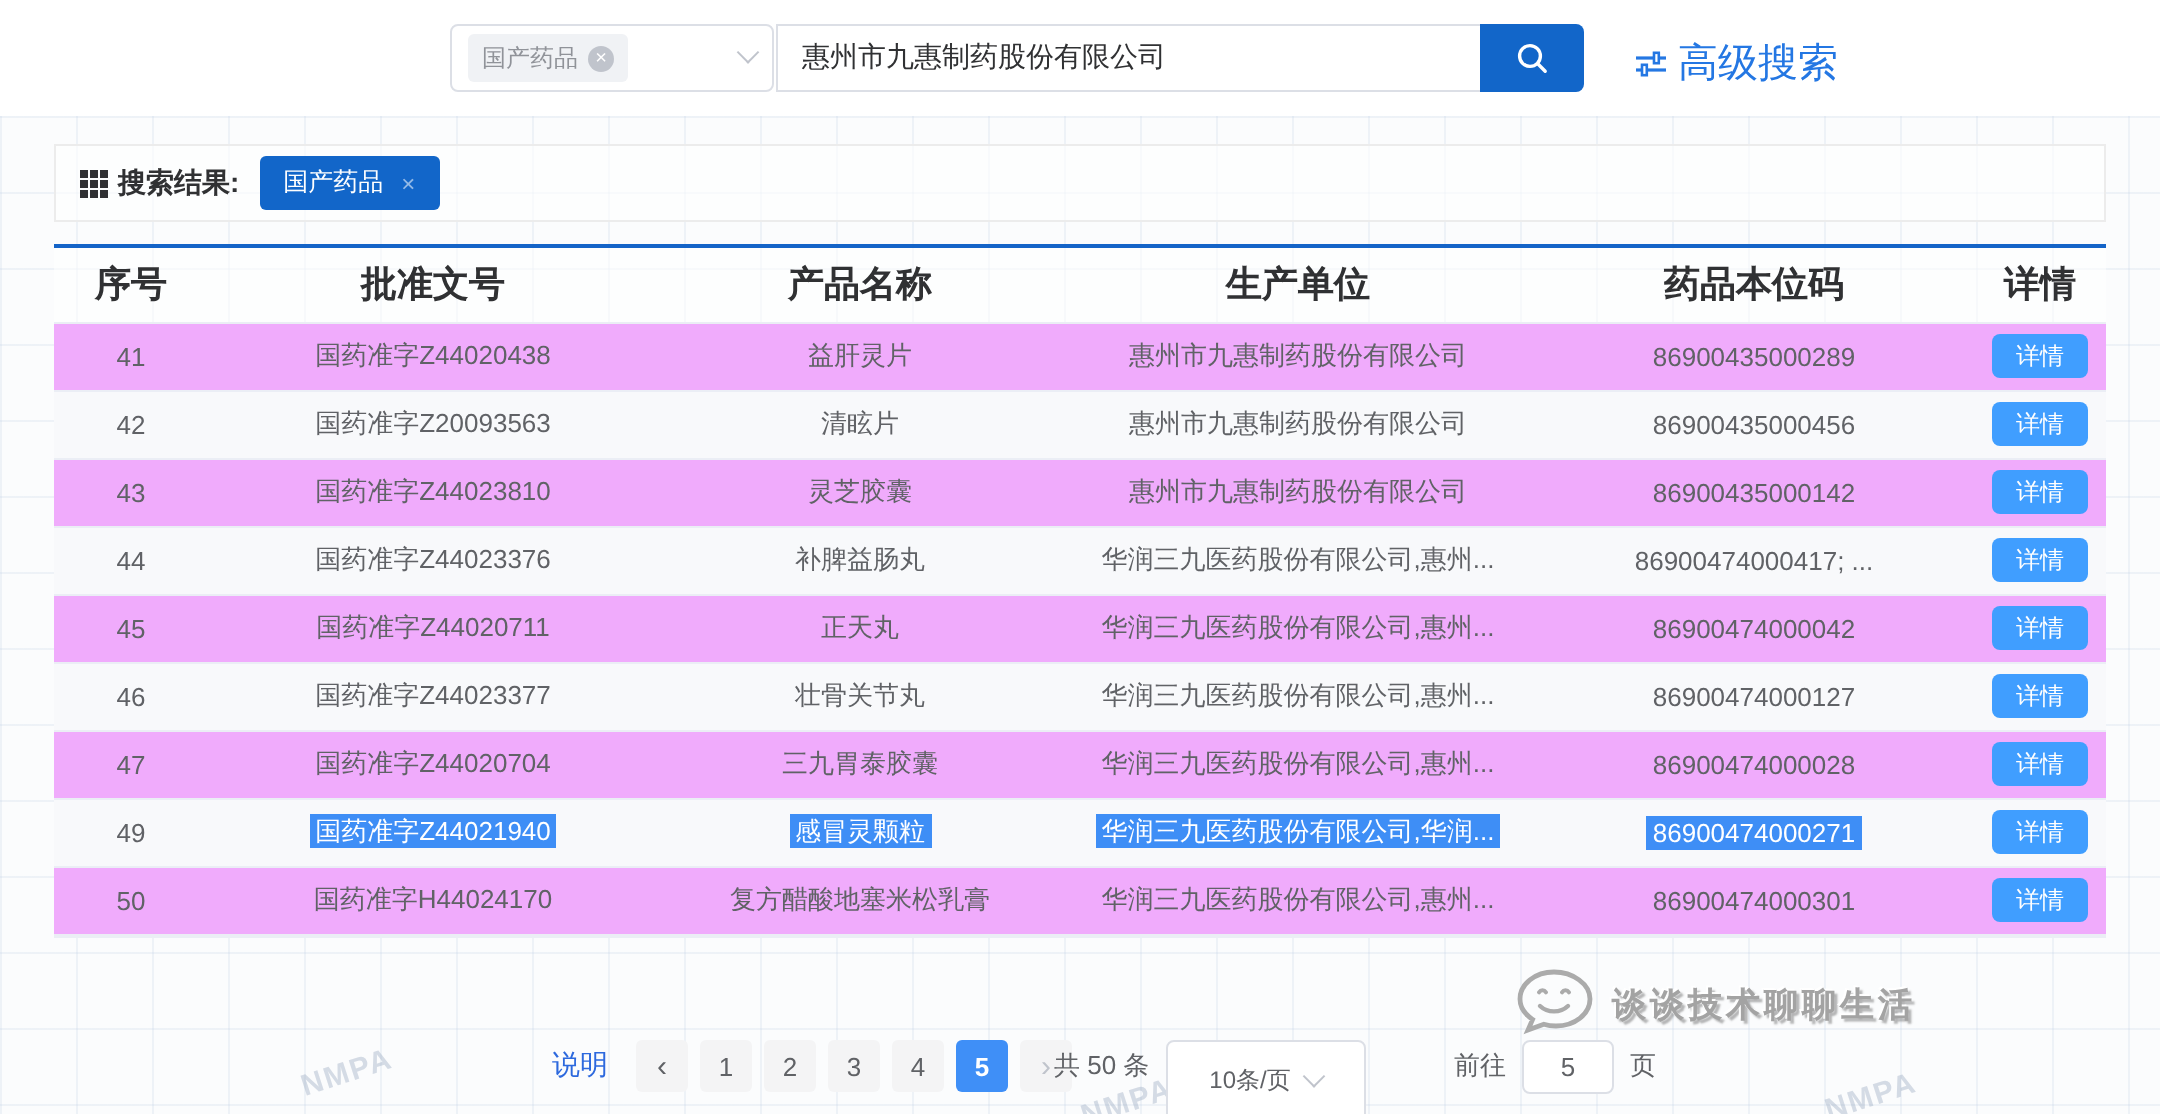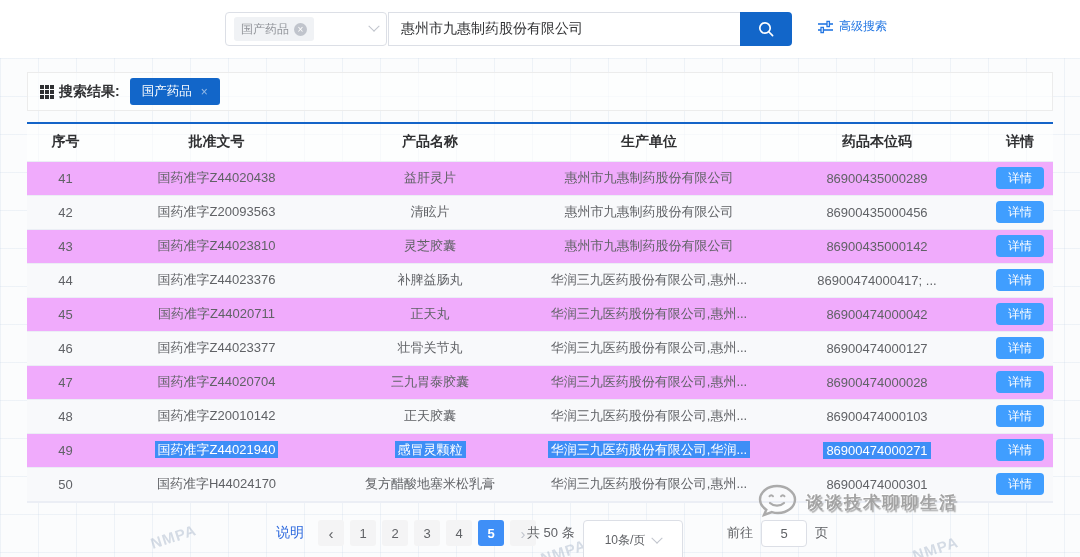--- a/index.html
+++ b/index.html
@@ -47,21 +47,21 @@
     font-size:14px; color:#303133; outline:none; background:#fff;
     font-family:"Liberation Sans","DejaVu Sans",sans-serif;
   }
   .search-btn {
     position:absolute; left:740px; top:12px; width:52px; height:34px;
     background:#1266c9; border:none; border-radius:0 4px 4px 0; cursor:pointer;
     display:flex; align-items:center; justify-content:center;
   }
   .adv-link {
     position:absolute; left:818px; top:18px; display:flex; align-items:center; gap:6px;
-    color:#2477e3; font-size:12px; cursor:pointer; text-decoration:none;
+    color:#2477e3; font-size:20px; cursor:pointer; text-decoration:none;
   }
 
   
   .result-strip {
     position:absolute; left:27px; top:72px; width:1026px; height:39px; z-index:2;
     background:rgba(255,255,255,.6); border:1px solid #ececec;
     display:flex; align-items:center; padding:3px 12px; gap:10px;
   }
   .result-label { display:flex; align-items:center; gap:5px; font-size:14px; font-weight:700; color:#303133; }
   .result-tag {
@@ -72,21 +72,21 @@
 
   
   .tablewrap {
     position:absolute; left:27px; top:122px; width:1026px; z-index:2;
     border-top:2px solid #1464c8; border-bottom:1px solid #ebeef5;
   }
   table { width:100%; border-collapse:collapse; table-layout:fixed; }
   col.c-no{width:77px;} col.c-approval{width:225px;} col.c-product{width:202px;}
   col.c-manu{width:236px;} col.c-code{width:220px;} col.c-detail{width:66px;}
   thead th {
-    height:37px; font-size:14px; font-weight:700; color:#303133; text-align:center;
+    height:37px; font-size:18px; font-weight:700; color:#303133; text-align:center;
     background:rgba(255,255,255,.55); border-bottom:1px solid #ebeef5;
   }
   tbody td {
     height:34px; font-size:13px; color:#606266; text-align:center;
     border-bottom:1px solid #ebeef5; background:#f0abfc;
     white-space:nowrap; overflow:hidden;
   }
   tbody tr:nth-child(even) td { background:#f8f9fb; }
   .cellspan { padding:1px 3px; }
   .cellspan.hl { background:#3e8ef6; color:#fff; }
@@ -295,30 +295,20 @@
     <td><span class="cellspan">47</span></td>
     <td><span class="cellspan">国药准字Z44020704</span></td>
     <td><span class="cellspan">三九胃泰胶囊</span></td>
     <td><span class="cellspan">华润三九医药股份有限公司,惠州...</span></td>
     <td><span class="cellspan">86900474000028</span></td>
     <td>
       <button class="detail-btn">详情</button>
     </td>
   </tr>
 
-  <tr>
-    <td><span class="cellspan">48</span></td>
-    <td><span class="cellspan">国药准字Z20010142</span></td>
-    <td><span class="cellspan">正天胶囊</span></td>
-    <td><span class="cellspan">华润三九医药股份有限公司,惠州...</span></td>
-    <td><span class="cellspan">86900474000103</span></td>
-    <td>
-      <button class="detail-btn">详情</button>
-    </td>
-  </tr>
 
   <tr>
     <td><span class="cellspan">49</span></td>
     <td><span class="cellspan hl">国药准字Z44021940</span></td>
     <td><span class="cellspan hl">感冒灵颗粒</span></td>
     <td><span class="cellspan hl">华润三九医药股份有限公司,华润...</span></td>
     <td><span class="cellspan hl">86900474000271</span></td>
     <td>
       <button class="detail-btn">详情</button>
     </td>

